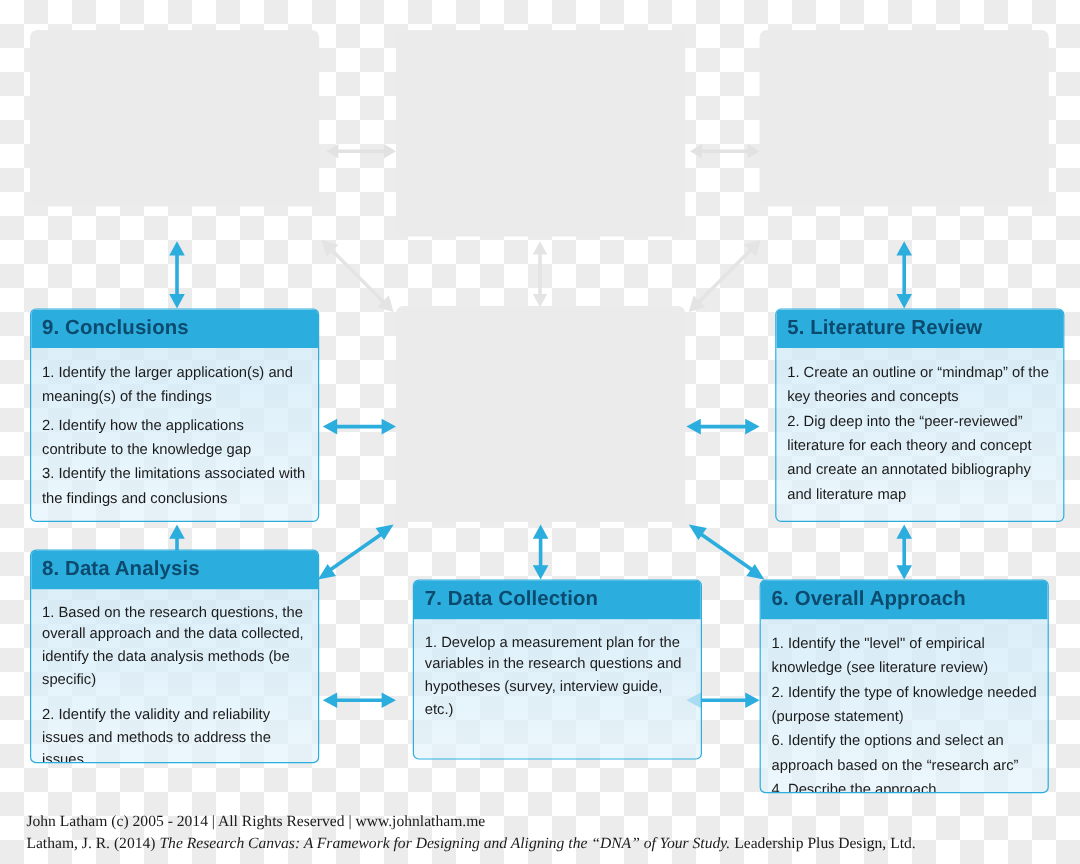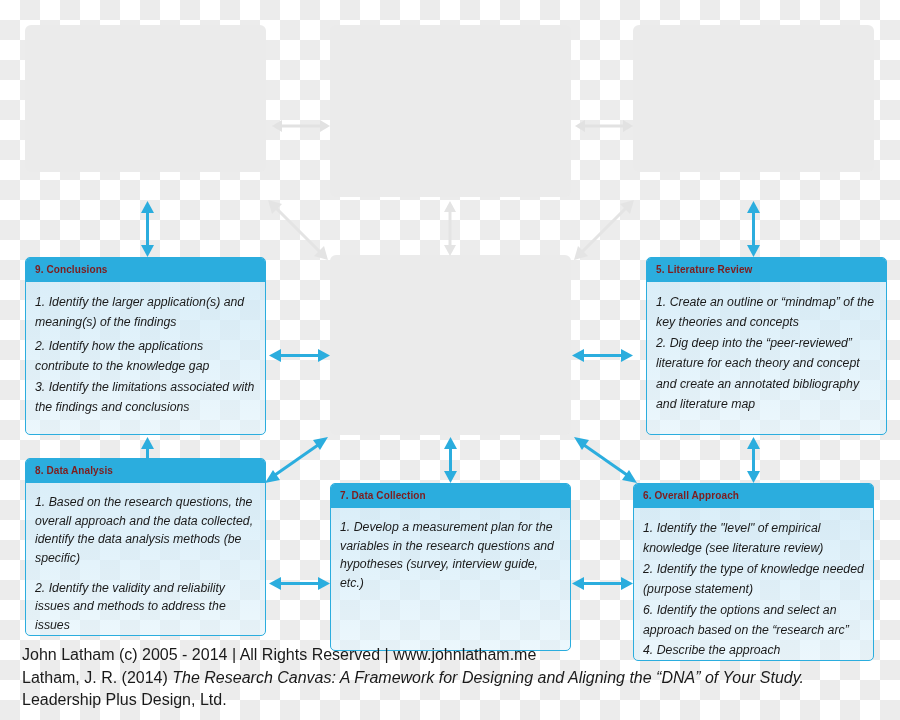--- a/index.html
+++ b/index.html
@@ -37,36 +37,35 @@
     border-radius: 5px;
     box-sizing: border-box;
     background: linear-gradient(180deg,
         rgba(205,232,246,0.78) 0%,
         rgba(214,237,249,0.74) 45%,
         rgba(226,243,251,0.66) 100%);
     overflow: hidden;
   }
   .box-header {
     background: #2badde;
-    color: #7f1d1d;
-    font-size: 10px;
+    color: #0c4a6e;
+    font-size: 17px;
     font-weight: bold;
     padding: 6px 9px 7px 9px;
     letter-spacing: 0.1px;
     line-height: 1.1;
   }
   .box-body {
     padding: 10px 9px 8px 9px;
     font-size: 12.3px;
     color: #1b1b1b;
     line-height: 1.52;
   }
   .box-body p {
     margin: 0;
-    font-style: italic;
   }
   .box-body p + p {
     margin-top: 11px;
   }
   .box-body.loose {
     line-height: 1.66;
   }
   
   .arrow {
     position: absolute;
@@ -75,22 +74,23 @@
     display: block;
     overflow: visible;
   }
   
   .footer {
     position: absolute;
     left: 22px;
     bottom: 8px;
     width: 860px;
     color: #1a1a1a;
-    font-size: 16px;
+    font-size: 13px;
     line-height: 1.42;
+    font-family: Liberation Serif, serif;
   }
   .footer .line2 .title {
     font-style: italic;
   }
 </style>
 </head>
 <body>
 
 <div id="canvas">
 
@@ -276,21 +276,21 @@
   </div>
 
   <div class="canvas-box" style="left:25px; top:458px; width:241px; height:178px;">
     <div class="box-header">8. Data Analysis</div>
     <div class="box-body">
       <p>1. Based on the research questions, the overall approach and the data collected, identify the data analysis methods (be specific)</p>
       <p>2. Identify the validity and reliability issues and methods to address the issues</p>
     </div>
   </div>
 
-  <div class="canvas-box" style="left:330px; top:483px; width:241px; height:168px;">
+  <div class="canvas-box" style="left:344px; top:483px; width:241px; height:150px;">
     <div class="box-header">7. Data Collection</div>
     <div class="box-body">
       <p>1. Develop a measurement plan for the variables in the research questions and hypotheses (survey, interview guide, etc.)</p>
     </div>
   </div>
 
   <div class="canvas-box" style="left:633px; top:483px; width:241px; height:178px;">
     <div class="box-header">6. Overall Approach</div>
     <div class="box-body loose">
       <p>1. Identify the "level" of empirical knowledge (see literature review)</p>

